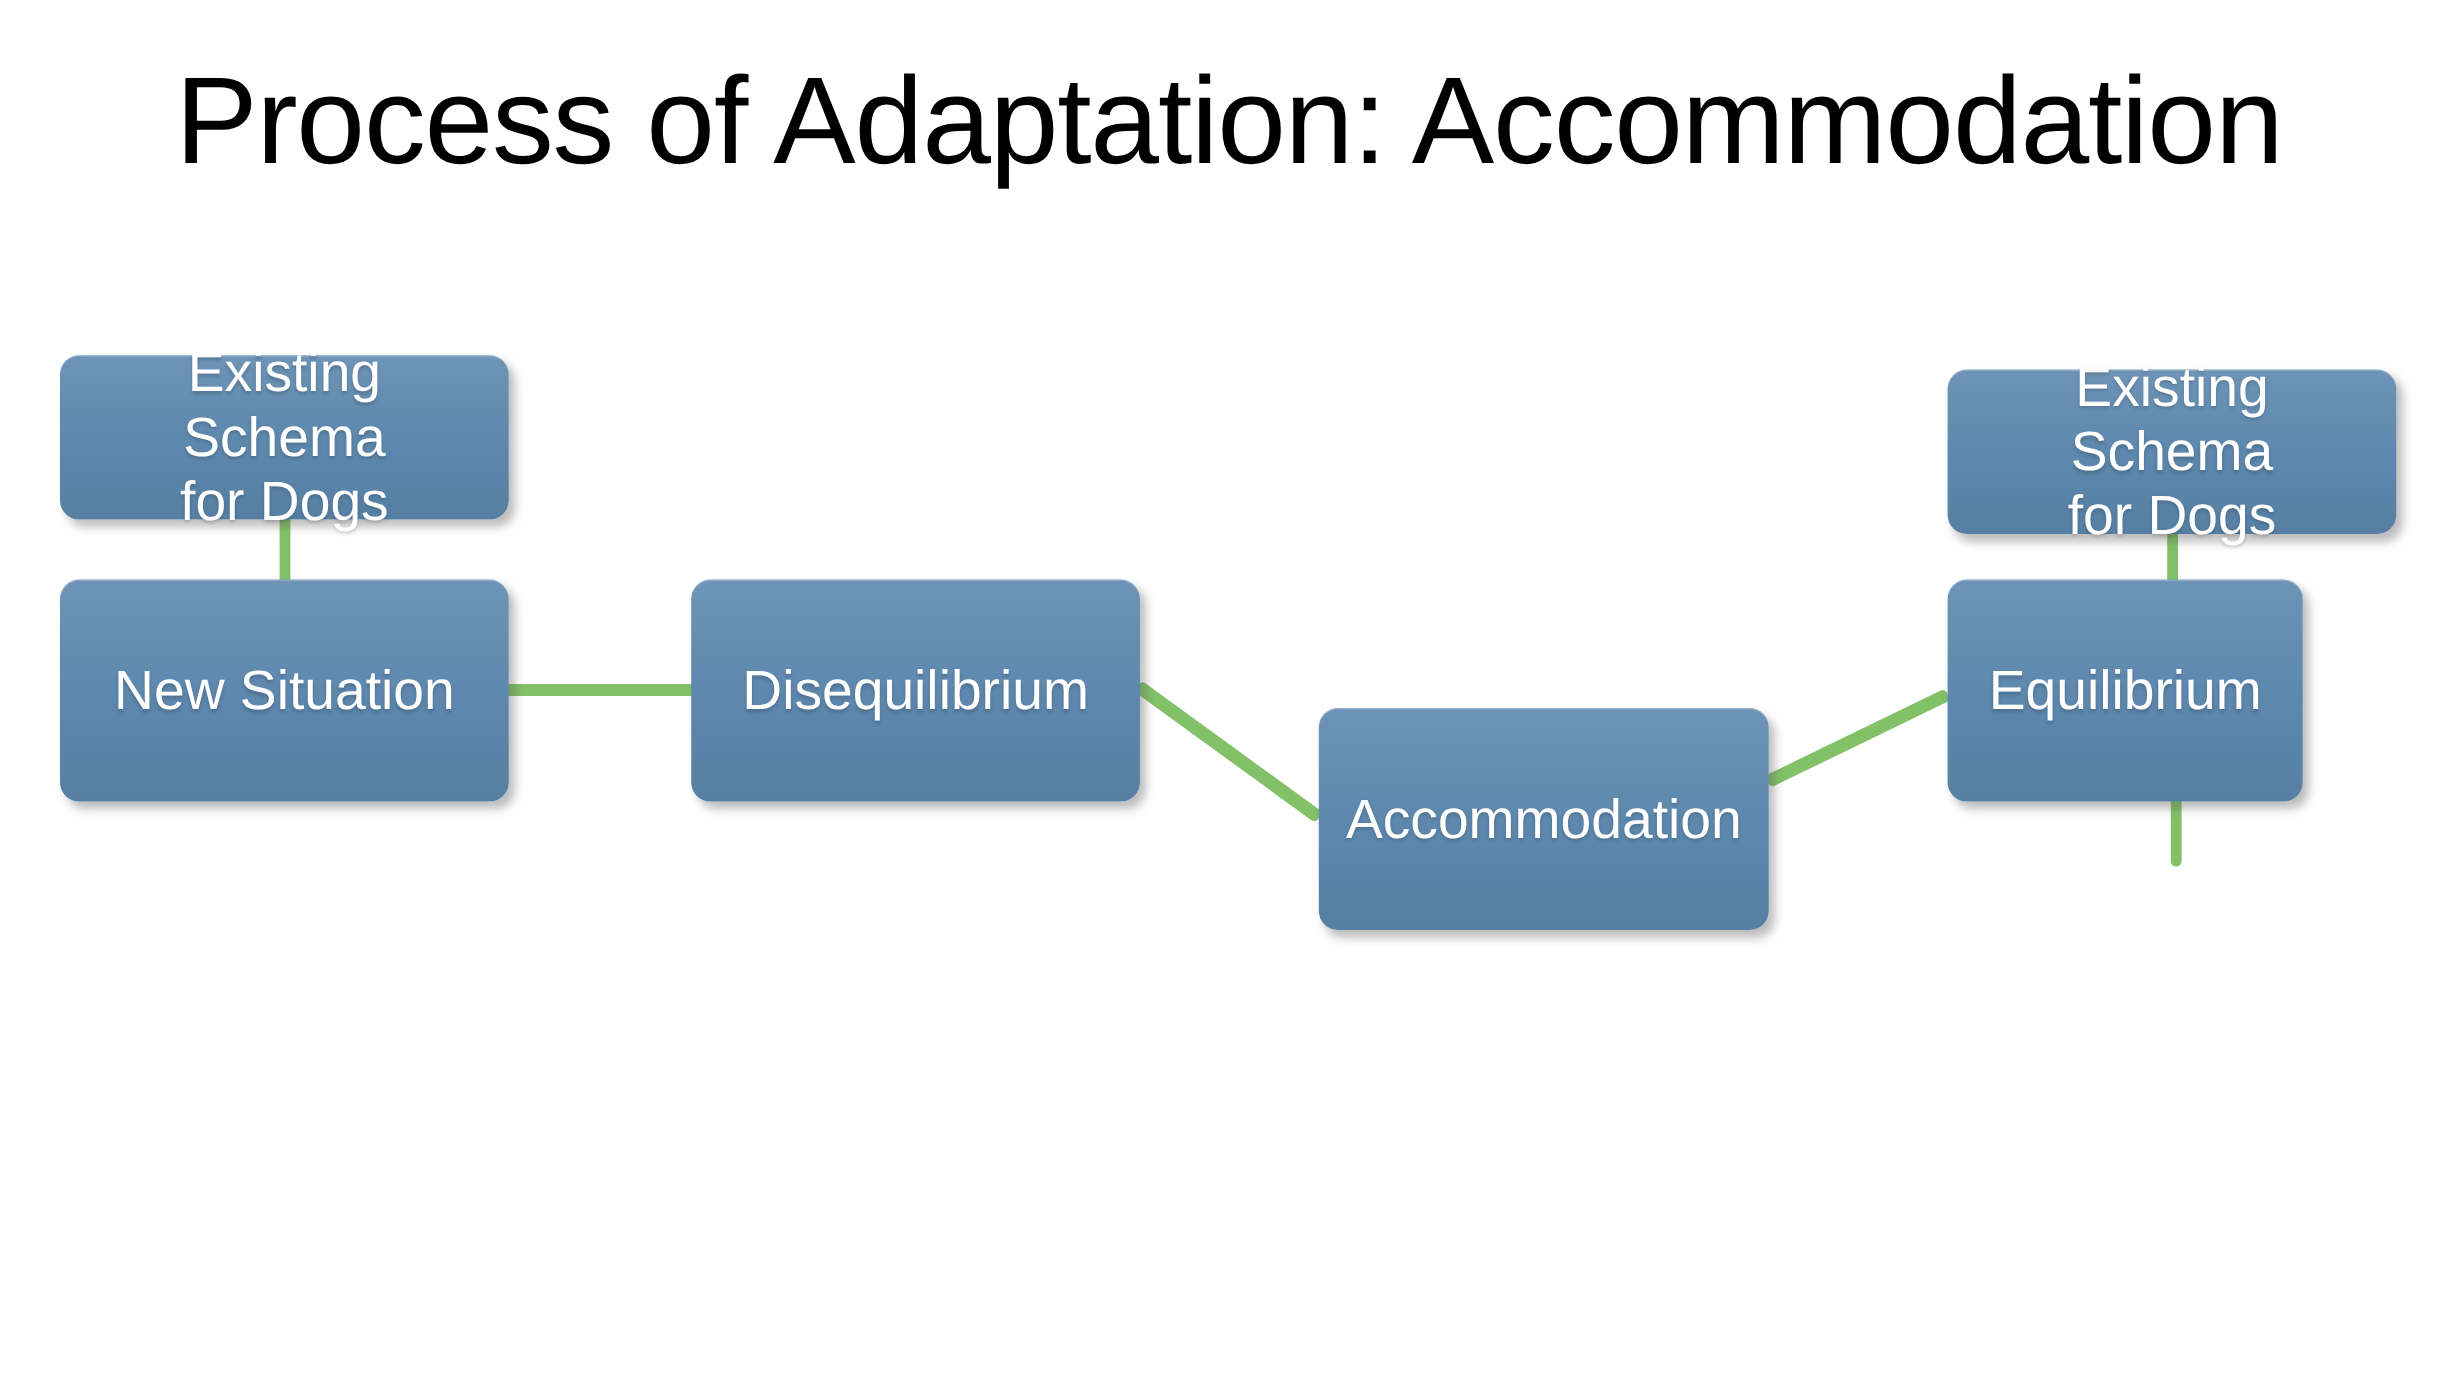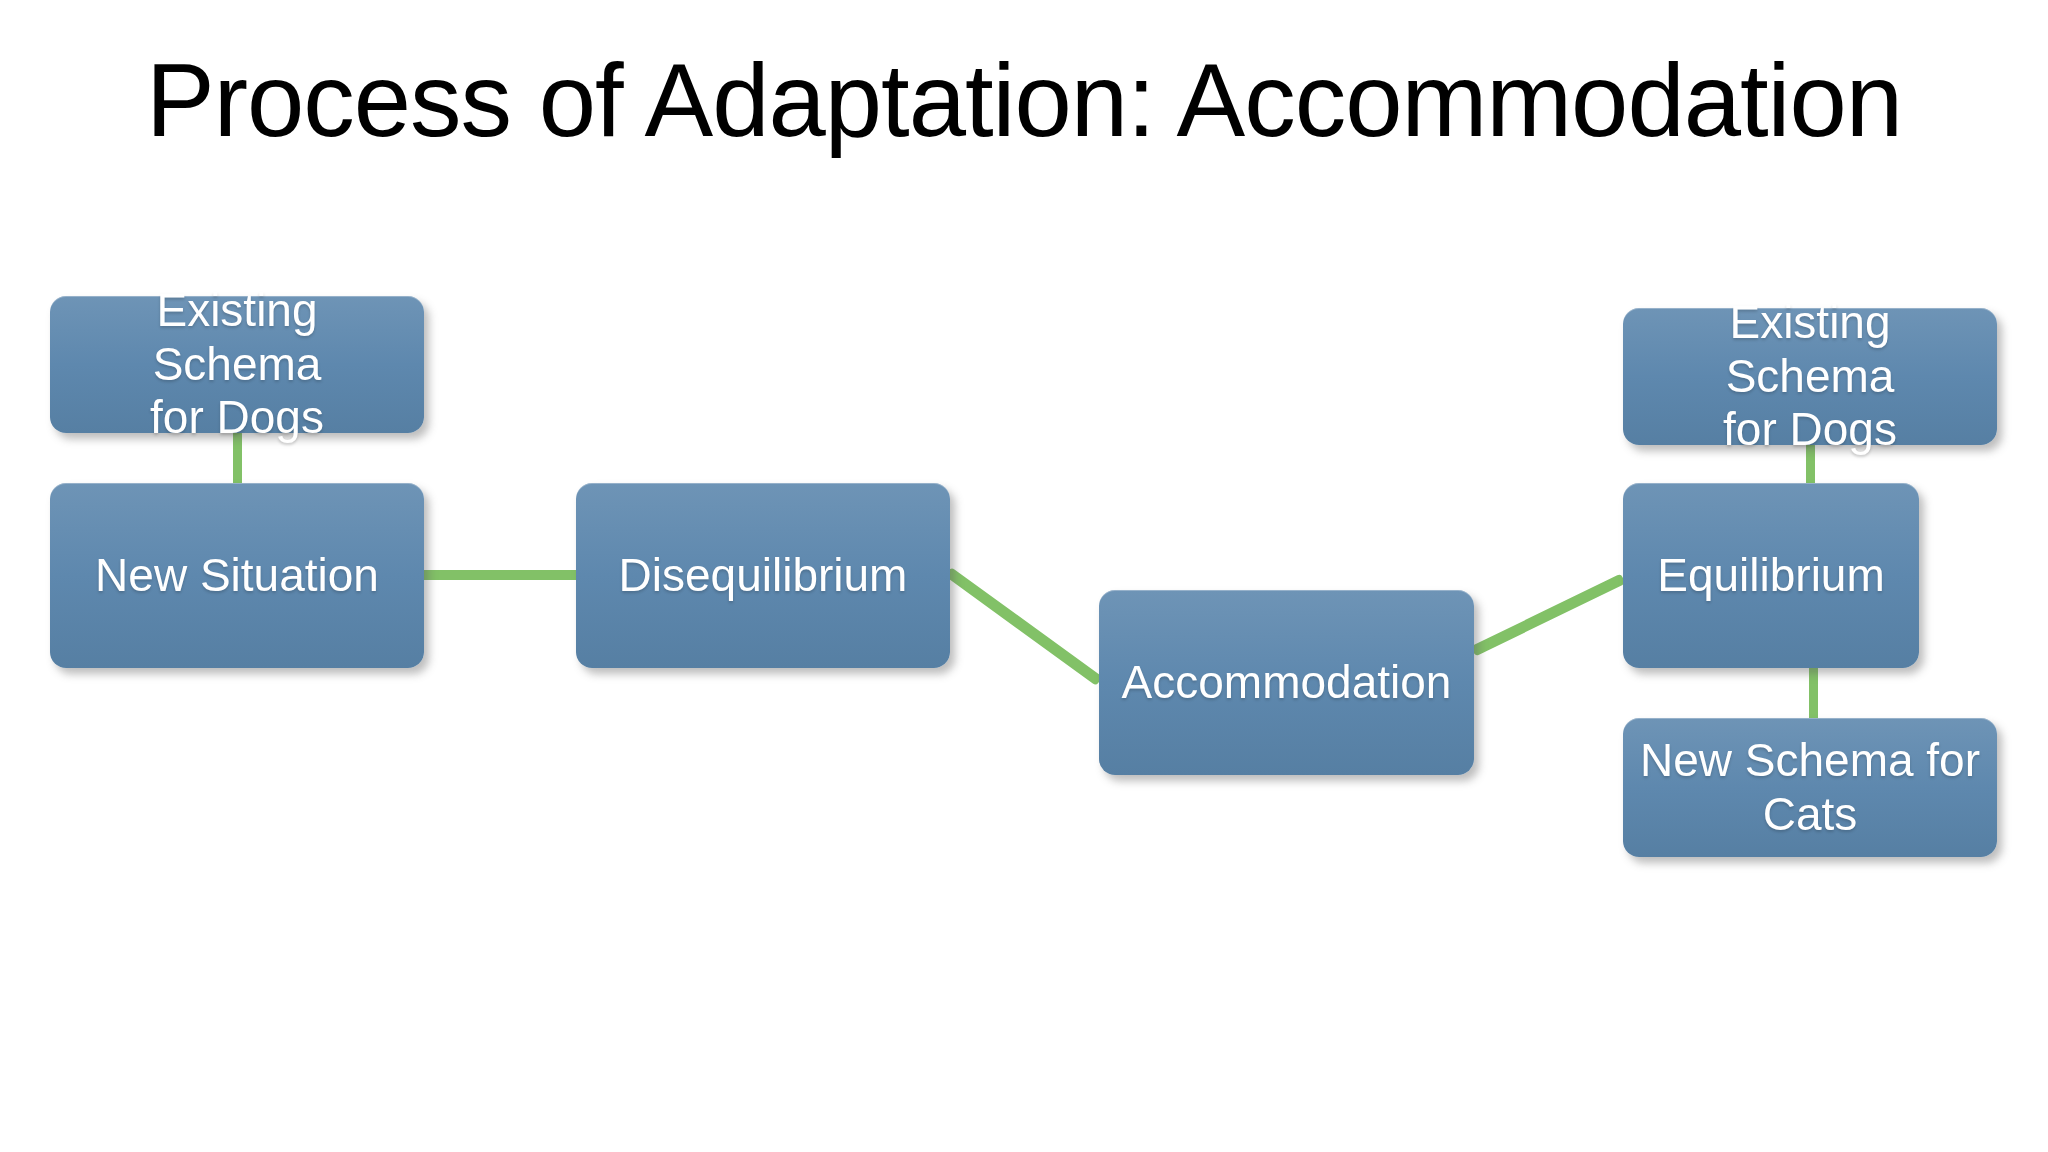--- a/index.html
+++ b/index.html
@@ -111,18 +111,14 @@
 
   <div class="node n-equilibrium">
     <span class="label">Equilibrium</span>
   </div>
 
   <div class="node n-existing-dogs-right">
     <span class="label">Existing Schema
 for Dogs</span>
   </div>
 
-  <div class="node n-new-schema-cats">
-    <span class="label">New Schema for
-Cats</span>
-  </div>
 
 </div>
 
 </body></html>

